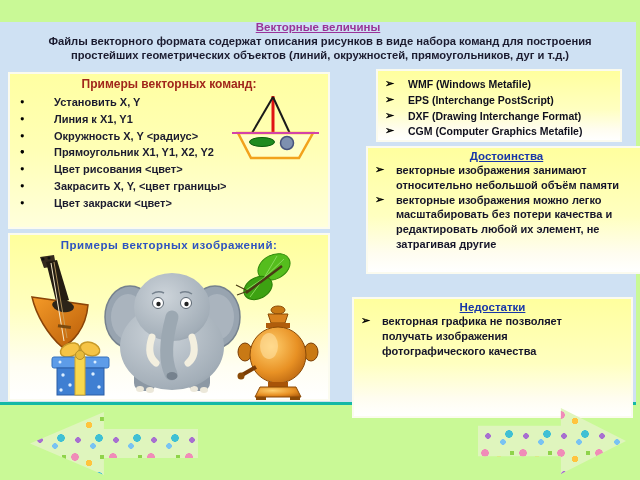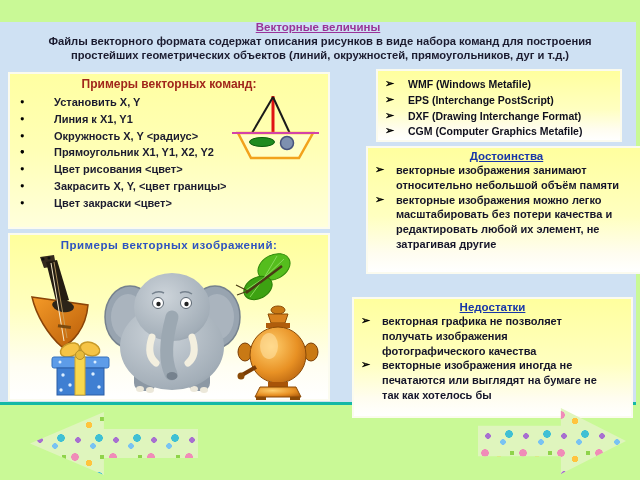--- a/index.html
+++ b/index.html
@@ -125,21 +125,20 @@
     <ul class="pt-list adv">
       <li><span class="arw"></span><span>векторные изображения занимают относительно небольшой объём памяти</span></li>
       <li><span class="arw"></span><span>векторные изображения можно легко масштабировать без потери качества и редактировать любой их элемент, не затрагивая другие</span></li>
     </ul>
   </div>
 
   <div class="panel grad-b disadvantages">
     <div class="panel-title blue">Недостатки</div>
     <ul class="pt-list dis">
       <li><span class="arw"></span><span>векторная графика не позволяет получать изображения фотографического качества</span></li>
-      <li><span class="arw"></span><span>векторные изображения иногда не печатаются или выглядят на бумаге не так как хотелось бы</span></li>
     </ul>
   </div>
 
   <div class="panel examples">
     <div class="panel-title">Примеры векторных изображений:</div>
 
     <svg class="ex-img img-balalaika" width="85" height="95" viewBox="0 0 85 95">
       <defs>
         <linearGradient id="balg" x1="0" y1="0" x2="1" y2="1">
           <stop offset="0" stop-color="#f59b28"></stop>

